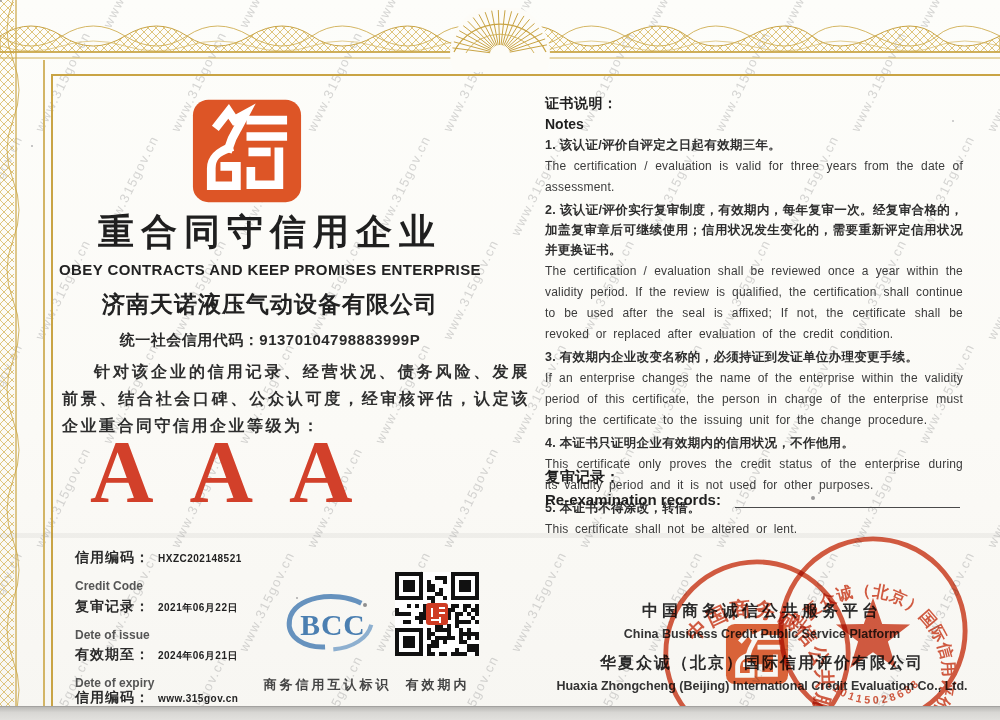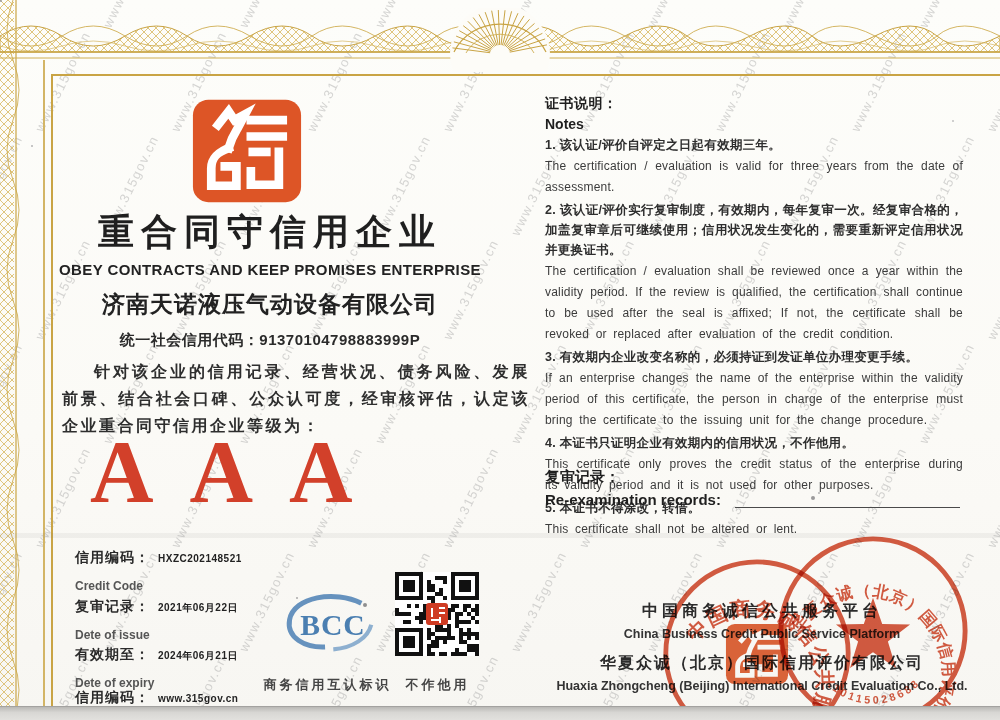--- a/index.html
+++ b/index.html
@@ -356,21 +356,21 @@
       <rect x="0" y="56" width="28" height="28" fill="#111"></rect>
       <rect x="4" y="60" width="20" height="20" fill="#fff"></rect>
       <rect x="8" y="64" width="12" height="12" fill="#111"></rect>
       <rect x="31" y="31" width="22" height="22" rx="3" fill="#cf3b23"></rect>
       <rect x="44" y="35" width="6" height="2" fill="#fff"></rect>
       <rect x="44" y="40" width="6" height="2" fill="#fff"></rect>
       <rect x="44" y="45" width="2" height="6" fill="#fff"></rect>
       <rect x="36" y="36" width="2" height="9" fill="#fff"></rect>
       <rect x="36" y="47" width="10" height="2" fill="#fff"></rect>
     </svg>
-  <div class="abs" id="qr-caption">不作他用</div>
+  <div class="abs" id="qr-caption">有效期内</div>
 
   <div class="abs" id="notes">
     <div class="notes-h-cn">证书说明：</div>
     <div class="notes-h-en">Notes</div>
     <div class="note-cn">1. 该认证/评价自评定之日起有效期三年。</div>
     <div class="note-en">The certification / evaluation is valid for three years from the date of assessment.</div>
     <div class="note-cn">2. 该认证/评价实行复审制度，有效期内，每年复审一次。经复审合格的，加盖复审章后可继续使用；信用状况发生变化的，需要重新评定信用状况并更换证书。</div>
     <div class="note-en">The certification / evaluation shall be reviewed once a year within the validity period. If the review is qualified, the certification shall continue to be used after the seal is affixed; If not, the certificate shall be revoked or replaced after evaluation of the credit condition.</div>
     <div class="note-cn">3. 有效期内企业改变名称的，必须持证到发证单位办理变更手续。</div>
     <div class="note-en">If an enterprise changes the name of the enterprise within the validity period of this certificate, the person in charge of the enterprise must bring the certificate to the issuing unit for the change procedure.</div>

